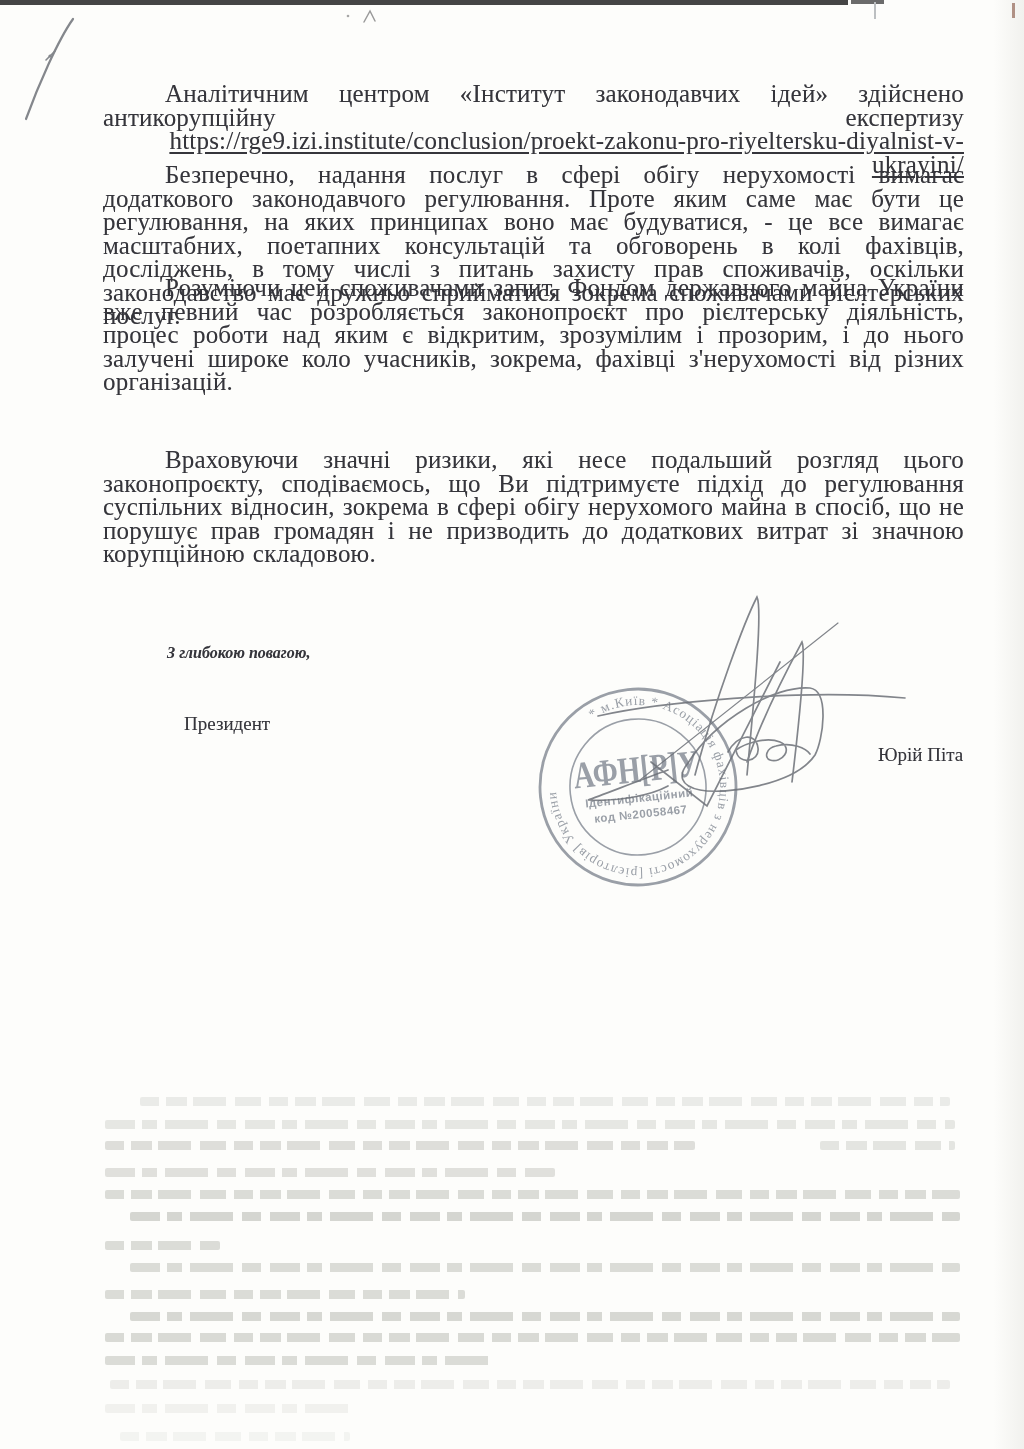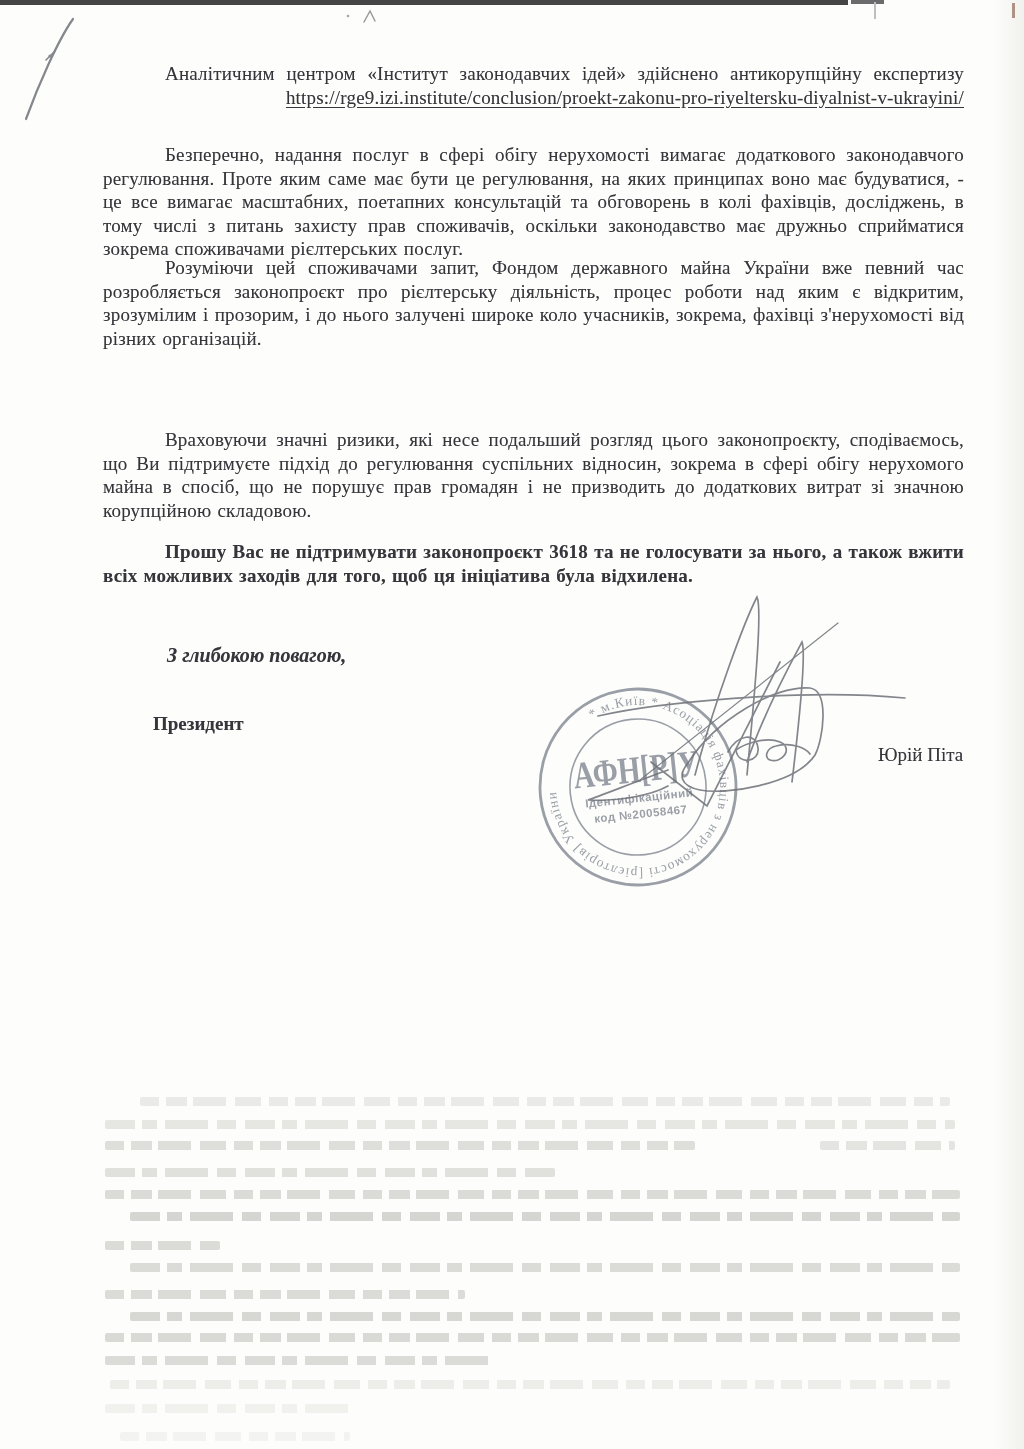--- a/index.html
+++ b/index.html
@@ -4,36 +4,37 @@
 <style>
   html,body{margin:0;padding:0;}
   body{background:#e9e9e7;font-family:"Liberation Serif", serif;}
   .page{
     position:relative; width:1024px; height:1449px; margin:0 auto;
     background:linear-gradient(90deg,#fdfdfb 0%, #fdfdfb 97%, #f1f1ee 100%);
     overflow:hidden;
   }
   .para{
     position:absolute; left:103px; width:861px;
-    font-size:19px; line-height:23.5px; color:#35353b;
+    font-size:25px; line-height:23.5px; color:#35353b;
     text-align:justify; word-spacing:0.06em; letter-spacing:0.2px;
     text-shadow:0 0 0.6px rgba(53,53,59,0.30);
+    margin-top:20px;
   }
   .ind{text-indent:62px;}
   .jline{text-align:justify; text-align-last:justify;}
   .lnk{color:#35353b; text-decoration:underline; text-underline-offset:3px;}
   .bold{font-weight:bold;}
   .closing{
-    position:absolute; left:167px; top:644px; font-size:20px;
+    position:absolute; left:167px; top:644px; font-size:16px;
     font-weight:bold; font-style:italic; color:#35353b;
     text-shadow:0 0 0.6px rgba(53,53,59,0.30);
   }
   .signer{
-    position:absolute; left:153px; top:712px; font-size:19px; line-height:23.5px;
-    color:#35353b; text-shadow:0 0 0.6px rgba(53,53,59,0.30);font-weight:bold;
+    position:absolute; left:184px; top:712px; font-size:19px; line-height:23.5px;
+    color:#35353b; text-shadow:0 0 0.6px rgba(53,53,59,0.30);
   }
   .signer-name{
     position:absolute; left:878px; top:744px; font-size:19px; color:#35353b;
     text-shadow:0 0 0.6px rgba(53,53,59,0.30);
   }
   
   .topband1{position:absolute; left:0; top:0; width:848px; height:5px; background:#454545;}
   .topband2{position:absolute; left:851px; top:0; width:33px; height:4px; background:#6b6b6b;}
   .edge-vline{position:absolute; left:874px; top:2px; width:2px; height:17px; background:#bcbfc1;}
   .edge-dash{position:absolute; left:1012px; top:3px; width:3px; height:15px; background:#8a5a4a; opacity:.65;}
@@ -81,21 +82,20 @@
     <div style="text-align:right;"><a class="lnk" href="#">https://rge9.izi.institute/conclusion/proekt-zakonu-pro-riyeltersku-diyalnist-v-ukrayini/</a></div>
   </div>
 
   <div class="para ind" style="top:143px">Безперечно, надання послуг в сфері обігу нерухомості вимагає додаткового законодавчого регулювання. Проте яким саме має бути це регулювання, на яких принципах воно має будуватися, - це все вимагає масштабних, поетапних консультацій та обговорень в колі фахівців, досліджень, в тому числі з питань захисту прав споживачів, оскільки законодавство має дружньо сприйматися зокрема споживачами рієлтерських послуг.</div>
 
   <div class="para ind" style="top:256px">Розуміючи цей споживачами запит, Фондом державного майна України вже певний час розробляється законопроєкт про рієлтерську діяльність, процес роботи над яким є відкритим, зрозумілим і прозорим, і до нього залучені широке коло учасників, зокрема, фахівці з'нерухомості від різних організацій.</div>
 
 
   <div class="para ind" style="top:428px">Враховуючи значні ризики, які несе подальший розгляд цього законопроєкту, сподіваємось, що Ви підтримуєте підхід до регулювання суспільних відносин, зокрема в сфері обігу нерухомого майна в спосіб, що не порушує прав громадян і не призводить до додаткових витрат зі значною корупційною складовою.</div>
 
-  <div class="para ind bold" style="top:540px">Прошу Вас не підтримувати законопроєкт 3618 та не голосувати за нього, а також вжити всіх можливих заходів для того, щоб ця ініціатива була відхилена.</div>
 
   <div class="closing">З глибокою повагою,</div>
 
   <div class="signer">
     <div>Президент</div>
   </div>
 
   <div class="signer-name">Юрій Піта</div>
 
   <svg style="left:532px;top:681px;" width="212" height="212" viewBox="0 0 212 212" opacity="0.88">

